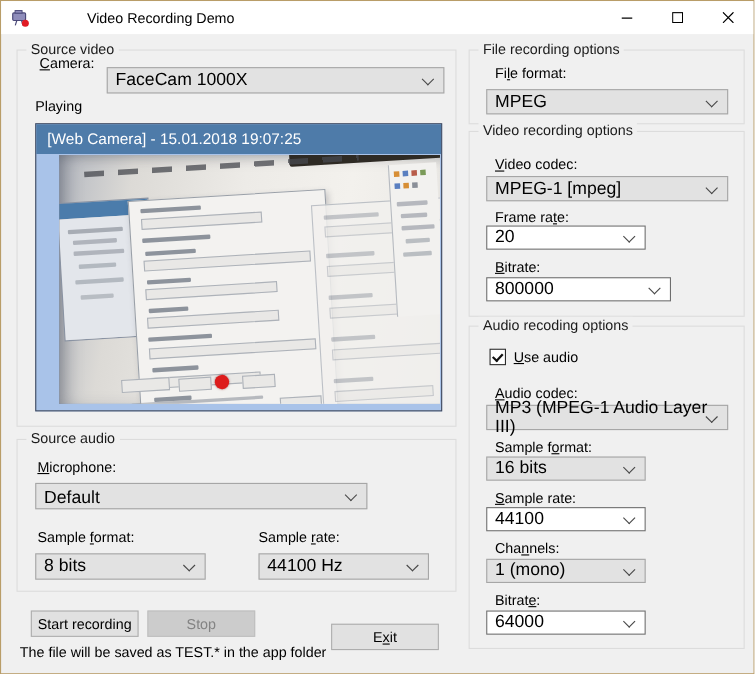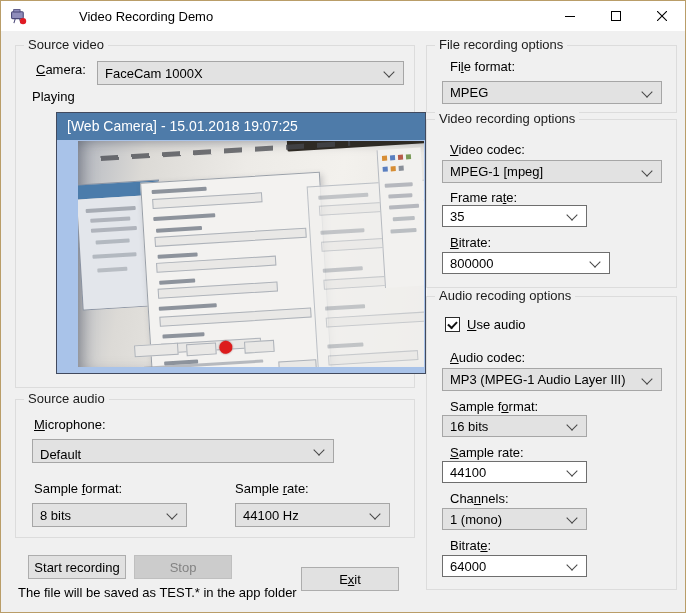--- a/index.html
+++ b/index.html
@@ -12,36 +12,36 @@
   .caption-buttons{margin-left:auto;display:flex;height:100%;}
   .caption-btn{width:46px;height:30px;display:flex;align-items:center;justify-content:center;background:transparent;border:none;padding:0;}
   
   .groupbox{position:absolute;border:1px solid #dcdcdc;}
   .group-label{position:absolute;top:-9px;left:8px;background:#f0f0f0;padding:0 4px;line-height:16px;color:#1b1b1b;}
   .lbl{position:absolute;white-space:nowrap;color:#000;}
   
   .combo{position:absolute;box-sizing:border-box;display:flex;align-items:center;padding-left:7px;cursor:default;}
   .combo-gray{background:#e2e2e2;border:1px solid #a6a6a6;}
   .combo-white{background:#ffffff;border:1px solid #6e6e6e;}
-  .combo .ctext{font-size:13px;}
+  .combo .ctext{font-size:16px;}
   .chev{position:absolute;right:10px;top:50%;width:7px;height:7px;margin-top:-5px;
     border-left:1px solid #474747;border-bottom:1px solid #474747;transform:rotate(-45deg);}
   
   .checkrow{position:absolute;display:flex;align-items:center;}
   .checkbox{width:13px;height:13px;background:#fff;border:1px solid #2b2b2b;position:relative;flex:0 0 auto;}
   .checkbox.checked::after{content:"";position:absolute;left:2px;top:2.5px;width:7px;height:4px;
     border-left:2px solid #111;border-bottom:2px solid #111;transform:rotate(-47deg);}
   .checkrow .lbl-inline{margin-left:7px;}
   
   .btn{position:absolute;box-sizing:border-box;background:#e1e1e1;border:1px solid #adadad;font-size:13px;
     font-family:inherit;color:#000;display:flex;align-items:center;justify-content:center;padding:0;}
   .btn.disabled{background:#cccccc;border-color:#bfbfbf;color:#838383;}
   .status{position:absolute;white-space:nowrap;}
   
-  .video{position:absolute;box-sizing:border-box;border:1px solid #414a5e;background:#a9c3e9;margin-left:24px;}
+  .video{position:absolute;box-sizing:border-box;border:1px solid #414a5e;background:#a9c3e9;}
   .video-header{height:27px;background:#4e7ba9;color:#fff;font-size:14px;line-height:27px;padding-left:10px;overflow:hidden;white-space:nowrap;}
   .photo{position:absolute;left:21px;top:28px;right:1px;bottom:6px;overflow:hidden;
     background:linear-gradient(100deg,#b4b8c0 0%,#dcdad6 18%,#edebe7 45%,#f3f1ed 70%,#e9e7e3 100%);
     box-shadow:inset 12px 0 16px -8px rgba(70,75,90,.55), inset 0 10px 12px -8px rgba(70,75,90,.35);}
   .tilt{position:absolute;left:0;top:0;right:0;bottom:0;transform:rotate(-3.5deg);transform-origin:55% 45%;}
   .m{position:absolute;}
   .m-dark{background:#2e2a24;border-radius:2px;}
   .m-menu{height:5px;background:repeating-linear-gradient(90deg,rgba(70,72,78,.75) 0 18px,transparent 18px 31px);}
   .m-win{background:#f3f2f0;border:1px solid #9aa0a8;box-shadow:2px 3px 6px rgba(60,60,70,.25);}
   .m-win-lite{background:#f1f0ee;border:1px solid #b3b8bf;}
@@ -79,21 +79,21 @@
       <button class="caption-btn" aria-label="close">
         <svg width="10" height="10">
             <path d="M0 0 L10 10 M10 0 L0 10" stroke="#000" stroke-width="1.1" fill="none"></path>
           </svg>
       </button>
     </div>
   </div>
 
   <div class="groupbox" style="left:14px;top:44px;width:398px;height:341px;">
     <span class="group-label">Source video</span>
-    <span class="lbl" style="left:20px;top:16px;"><u>C</u>amera:</span>
+    <span class="lbl" style="left:20px;top:4px;"><u>C</u>amera:</span>
     <div class="combo combo-gray" style="left:81px;top:15px;width:307px;height:24px;">
       <span class="ctext">FaceCam 1000X</span>
       <span class="chev"></span>
     </div>
     <span class="lbl" style="left:16px;top:43px;">Playing</span>
 
     <div class="video" style="left:16px;top:66px;width:370px;height:262px;">
       <div class="video-header">
         <span>[Web Camera] - 15.01.2018 19:07:25</span>
       </div>
@@ -210,21 +210,21 @@
 
   <div class="groupbox" style="left:425px;top:118px;width:249px;height:167px;">
     <span class="group-label">Video recording options</span>
     <span class="lbl" style="left:23px;top:22px;"><u>V</u>ideo codec:</span>
     <div class="combo combo-gray" style="left:15px;top:40px;width:220px;height:23px;">
       <span class="ctext">MPEG-1 [mpeg]</span>
       <span class="chev"></span>
     </div>
     <span class="lbl" style="left:23px;top:70px;">Frame ra<u>t</u>e:</span>
     <div class="combo combo-white" style="left:15px;top:85px;width:145px;height:22px;">
-      <span class="ctext">35</span>
+      <span class="ctext">20</span>
       <span class="chev"></span>
     </div>
     <span class="lbl" style="left:23px;top:115px;"><u>B</u>itrate:</span>
     <div class="combo combo-white" style="left:15px;top:132px;width:168px;height:22px;">
       <span class="ctext">800000</span>
       <span class="chev"></span>
     </div>
   </div>
 
   <div class="groupbox" style="left:425px;top:295px;width:249px;height:292px;">

